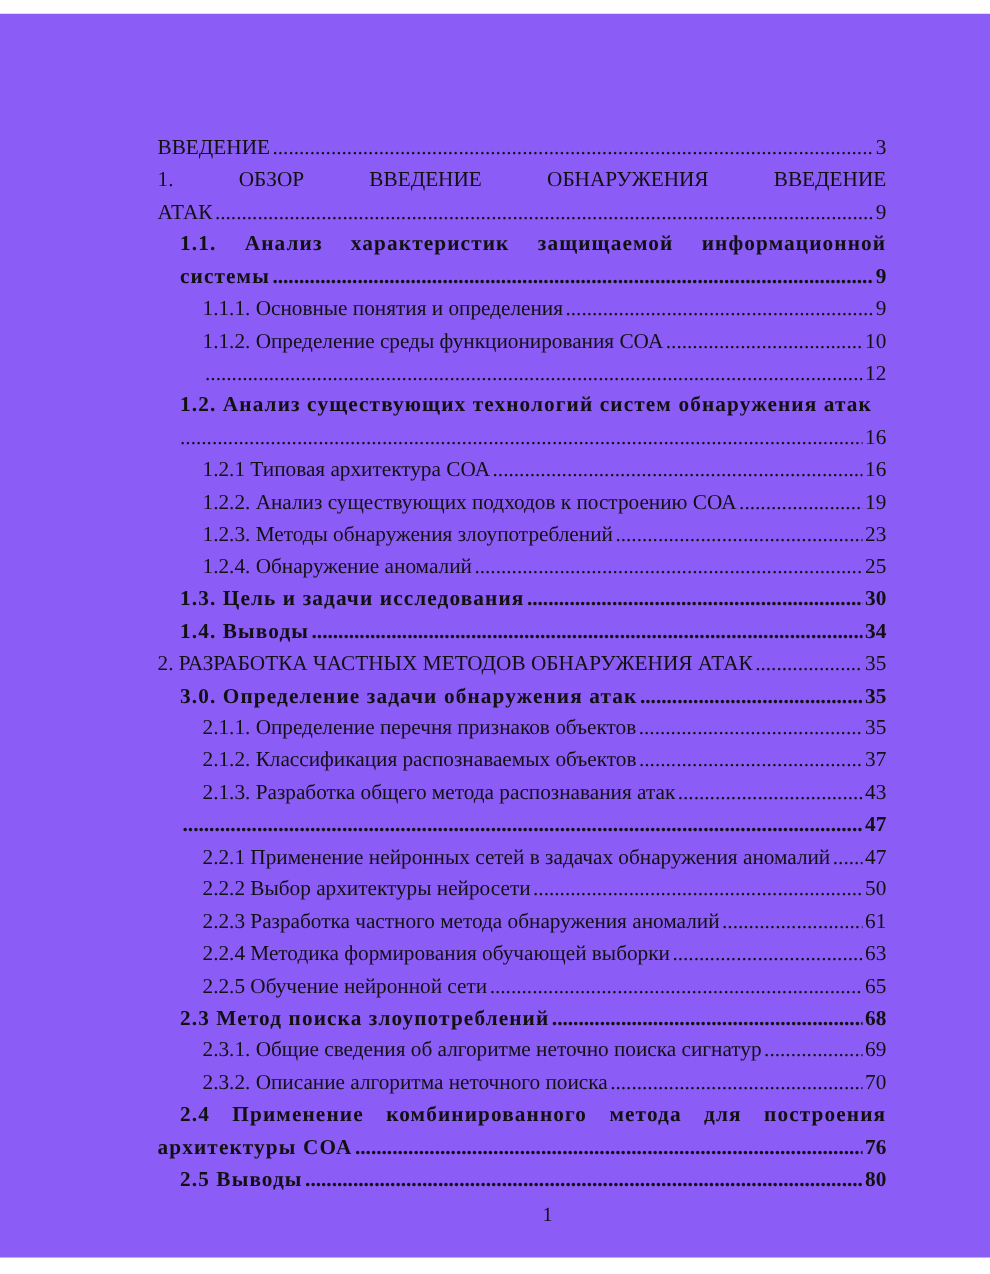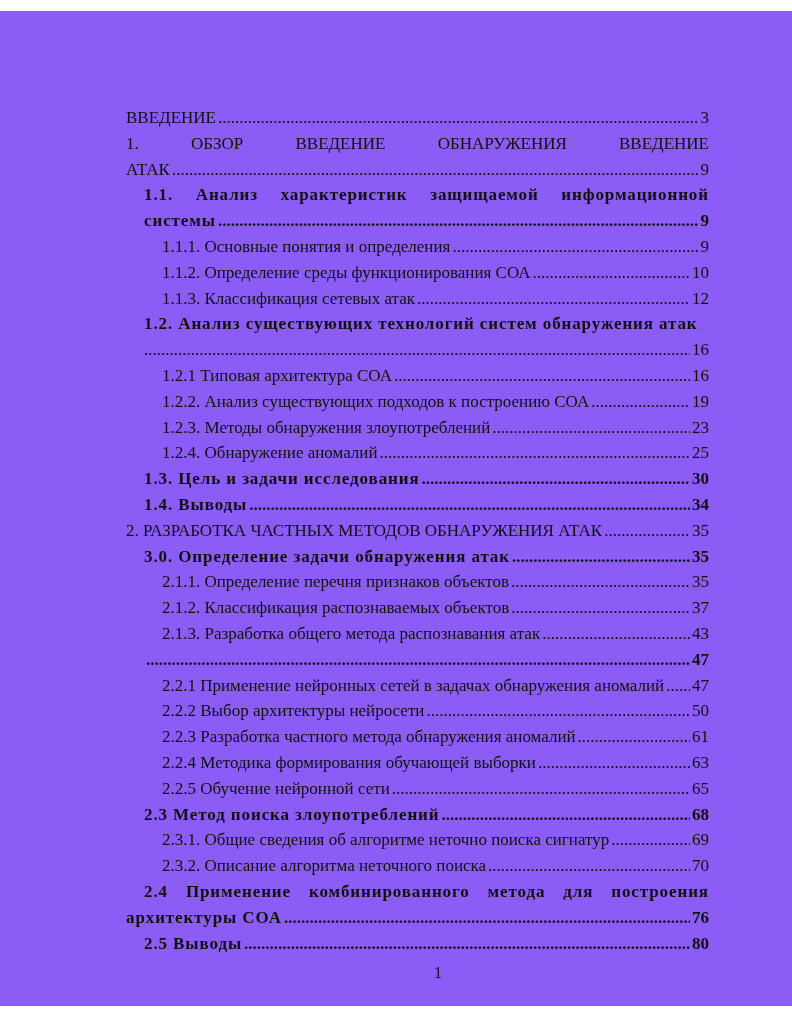--- a/index.html
+++ b/index.html
@@ -76,21 +76,20 @@
     </div>
     <div class="row l3">
       <div class="entry">
           <span class="title">1.1.2. Определение среды функционирования СОА</span>
           <span class="dots"></span>
           <span class="num">10</span>
         </div>
     </div>
     <div class="row l3">
       <div class="entry">
-          <span class="title">1.1.3. Классификация сетевых атак</span>
           <span class="dots"></span>
           <span class="num">12</span>
         </div>
     </div>
 
     <div class="row l2 spaced">
       <span>1.2. Анализ существующих технологий систем обнаружения атак</span>
     </div>
     <div class="row l2">
       <div class="entry">

